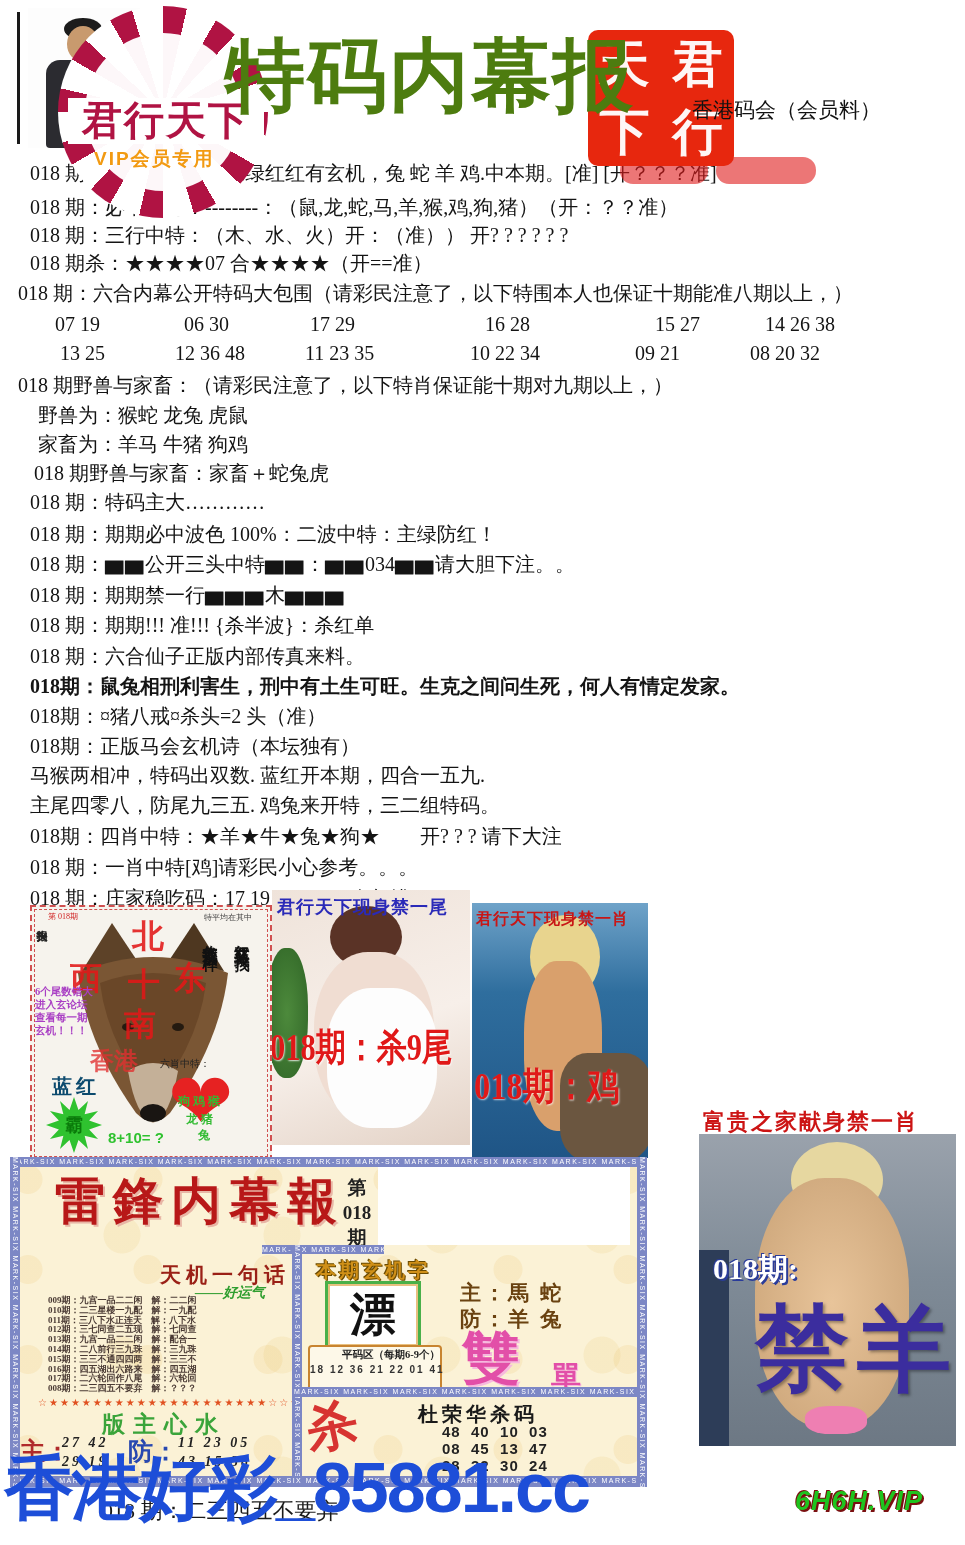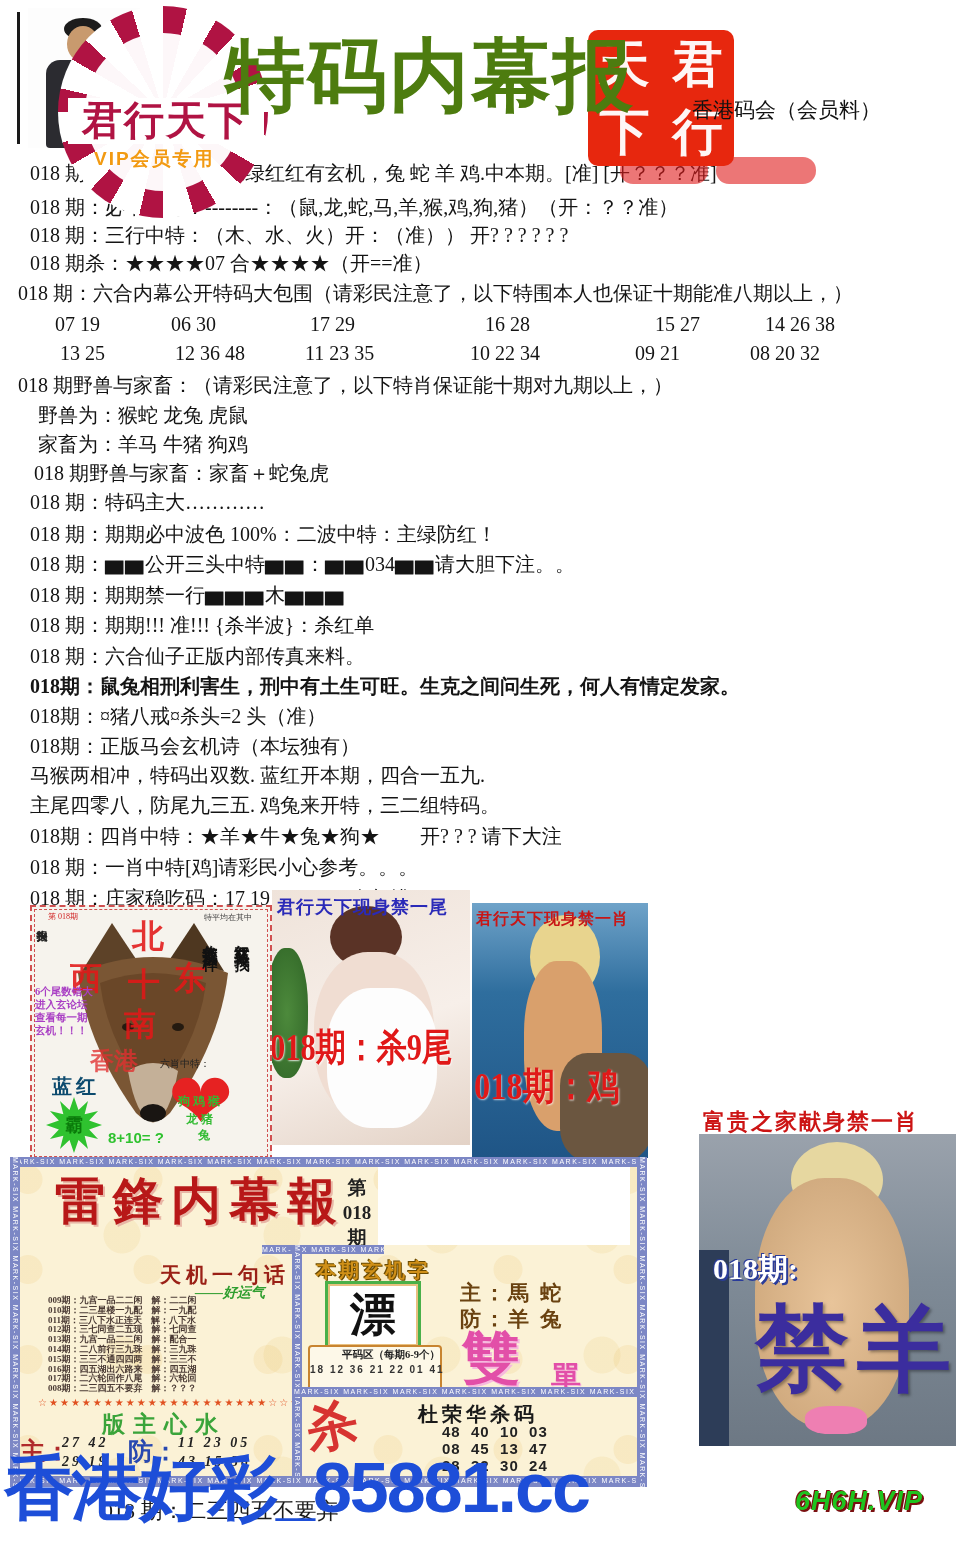--- a/index.html
+++ b/index.html
@@ -129,21 +129,21 @@
   <div class="redblob" style="left:620px;top:157px;width:88px;height:27px"></div>
   <div class="redblob" style="left:716px;top:157px;width:100px;height:27px"></div>
 
   <div class="ln" style="top:160px">018 期：一句解特码：绿绿红红有玄机，兔 蛇 羊 鸡.中本期。[准] [开？？？准]</div>
   <div class="ln" style="top:194px">018 期：必中生肖：--------：（鼠,龙,蛇,马,羊,猴,鸡,狗,猪）（开：？？准）</div>
   <div class="ln" style="top:222px">018 期：三行中特：（木、水、火）开：（准））      开? ? ? ? ? ?</div>
   <div class="ln" style="top:250px">018 期杀：★★★★07 合★★★★（开==准）</div>
   <div class="ln" style="left:18px;top:280px">018 期：六合内幕公开特码大包围（请彩民注意了，以下特围本人也保证十期能准八期以上，）</div>
 
   <div class="gcell" style="left:55px;top:311px">07 19</div>
-  <div class="gcell" style="left:171px;top:311px">06 30</div>
+  <div class="gcell" style="left:184px;top:311px">06 30</div>
   <div class="gcell" style="left:310px;top:311px">17 29</div>
   <div class="gcell" style="left:485px;top:311px">16 28</div>
   <div class="gcell" style="left:655px;top:311px">15 27</div>
   <div class="gcell" style="left:765px;top:311px">14  26 38</div>
   <div class="gcell" style="left:60px;top:340px">13 25</div>
   <div class="gcell" style="left:175px;top:340px">12 36 48</div>
   <div class="gcell" style="left:305px;top:340px">11 23 35</div>
   <div class="gcell" style="left:470px;top:340px">10 22 34</div>
   <div class="gcell" style="left:635px;top:340px">09 21</div>
   <div class="gcell" style="left:750px;top:340px">08 20 32</div>

